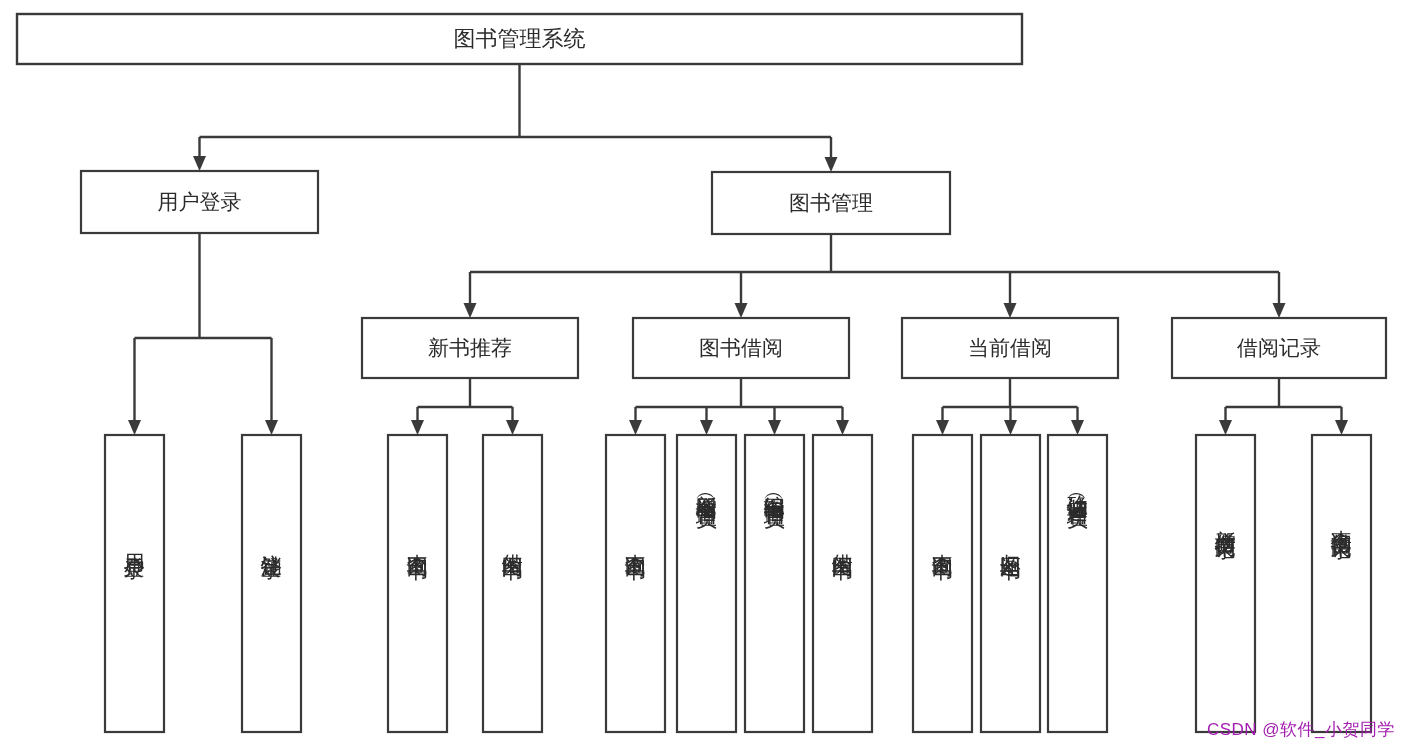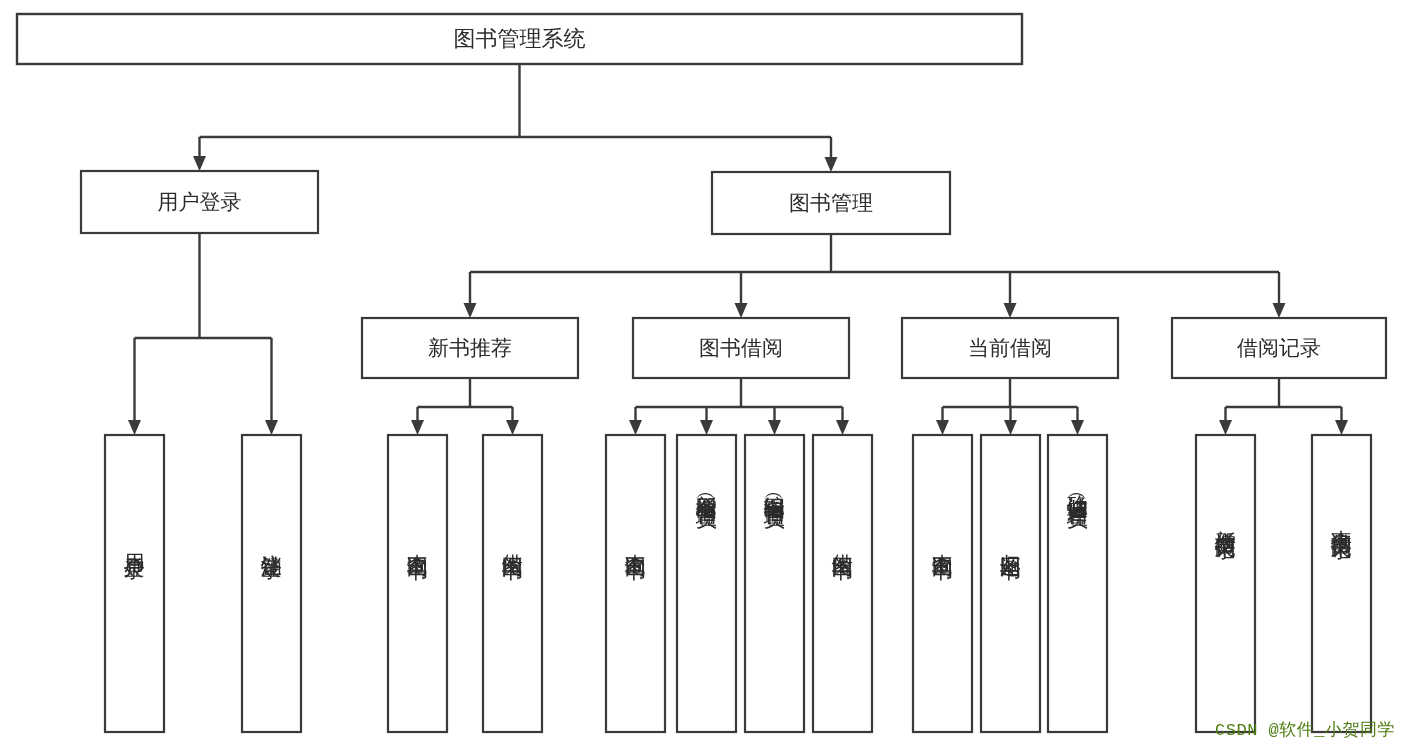--- a/index.html
+++ b/index.html
@@ -72,23 +72,23 @@
     line-height: 1.22;
     color: #2b2b2b;
     letter-spacing: 2px;
     white-space: nowrap;
     text-align: center;
   }
   .watermark {
     position: absolute;
     right: 10px;
     bottom: 6px;
-    font-family: Liberation Mono, monospace;
+    font-family: Liberation Sans, sans-serif;
     font-size: 17px;
-    color: #4d7c0f;
+    color: #a21caf;
     letter-spacing: 0.5px;
     user-select: none;
     white-space: nowrap;
   }
 </style>
 </head>
 <body>
 
 <div id="diagram-root">
 

